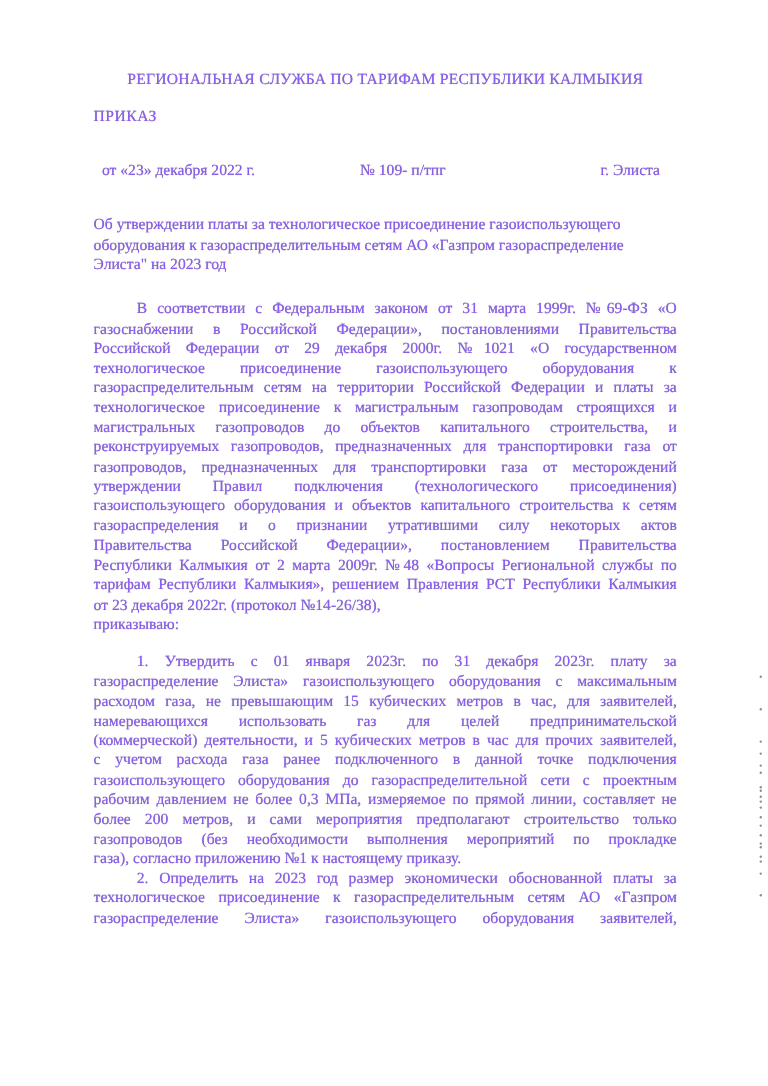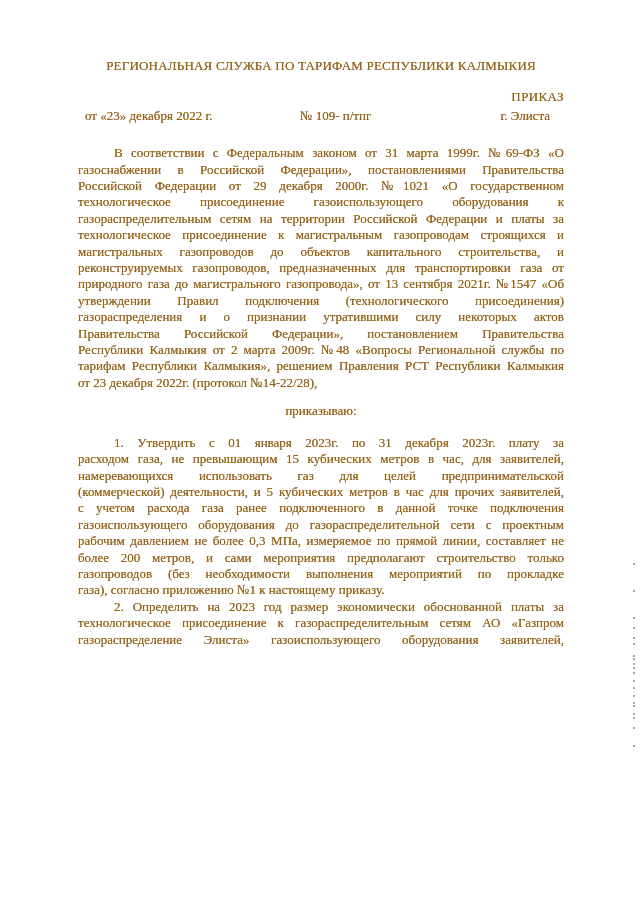--- a/index.html
+++ b/index.html
@@ -3,44 +3,44 @@
 <meta charset="utf-8">
 <style>
   html, body { margin: 0; padding: 0; background: #ffffff; }
   .page {
     position: relative;
     width: 640px;
     height: 905px;
     background: #ffffff;
     overflow: hidden;
     font-family: "Liberation Serif", "DejaVu Serif", serif;
-    color: #a16207;
+    color: #8b5cf6;
   }
   .doc {
     position: absolute;
     left: 78px;
     top: 0;
     width: 486px;
     font-size: 13px;
     line-height: 16.4px;
     text-shadow: 0 0 0.6px rgba(70,70,70,0.65);
   }
   .org {
     padding-top: 58px;
     text-align: center;
     letter-spacing: 0.2px;
   }
-  .doctype { margin-top: 15px; text-align: right; letter-spacing: 0.4px; }
-  .daterow { margin-top: 2px; position: relative; height: 16.4px; }
+  .doctype { margin-top: 15px; text-align: left; letter-spacing: 0.4px; }
+  .daterow { margin-top: 28px; position: relative; height: 16.4px; }
   .daterow .dr-left  { position: absolute; left: 7px; top: 0; }
   .daterow .dr-num   { position: absolute; left: 222px; top: 0; }
   .daterow .dr-city  { position: absolute; right: 14px; top: 0; }
   .subject { margin-top: 29px; }
   .preamble { margin-top: 21px; }
-  .resolve { margin-top: 12px; text-align: center; }
+  .resolve { text-align: left; }
   .item1 { margin-top: 15px; }
   .item2 { margin-top: 0; }
   .ln       { text-align: justify; text-align-last: justify; white-space: normal; overflow: hidden; }
   .ln-left  { text-align: left; text-align-last: left; }
   .ln-first { padding-left: 36px; }
   .ln-end   { text-align: justify; text-align-last: left; }
   .speck { position: absolute; width: 2px; height: 2px; background: #8f8f8f; border-radius: 1px; }
 </style>
 </head>
 <body>
@@ -50,43 +50,50 @@
 
     <div class="org">РЕГИОНАЛЬНАЯ СЛУЖБА ПО ТАРИФАМ РЕСПУБЛИКИ КАЛМЫКИЯ</div>
     <div class="doctype">ПРИКАЗ</div>
 
     <div class="daterow">
       <span class="dr-left">от «23» декабря 2022 г.</span>
       <span class="dr-num">№ 109- п/тпг</span>
       <span class="dr-city">г. Элиста</span>
     </div>
 
+    <div class="subject">
+      <div class="ln-left">Об утверждении платы за технологическое присоединение газоиспользующего</div>
+      <div class="ln-left">оборудования к газораспределительным сетям АО «Газпром газораспределение</div>
+      <div class="ln-left">Элиста" на 2023 год</div>
+    </div>
 
     <div class="preamble">
       <div class="ln ln-first">В соответствии с Федеральным законом от 31 марта 1999г. №69-ФЗ «О</div>
       <div class="ln">газоснабжении в Российской Федерации», постановлениями Правительства</div>
       <div class="ln">Российской Федерации от 29 декабря 2000г. №1021 «О государственном</div>
       <div class="ln">технологическое присоединение газоиспользующего оборудования к</div>
       <div class="ln">газораспределительным сетям на территории Российской Федерации и платы за</div>
       <div class="ln">технологическое присоединение к магистральным газопроводам строящихся и</div>
       <div class="ln">магистральных газопроводов до объектов капитального строительства, и</div>
       <div class="ln">реконструируемых газопроводов, предназначенных для транспортировки газа от</div>
-      <div class="ln">природного газа до магистрального газопровода», от 13 сентября 2021г. №1547 «Об</div>
+      <div class="ln">газопроводов, предназначенных для транспортировки газа от месторождений</div>
       <div class="ln">утверждении Правил подключения (технологического присоединения)</div>
+      <div class="ln">газоиспользующего оборудования и объектов капитального строительства к сетям</div>
       <div class="ln">газораспределения и о признании утратившими силу некоторых актов</div>
       <div class="ln">Правительства Российской Федерации», постановлением Правительства</div>
       <div class="ln">Республики Калмыкия от 2 марта 2009г. №48 «Вопросы Региональной службы по</div>
       <div class="ln">тарифам Республики Калмыкия», решением Правления РСТ Республики Калмыкия</div>
-      <div class="ln ln-end">от 23 декабря 2022г. (протокол №14-22/28),</div>
+      <div class="ln ln-end">от 23 декабря 2022г. (протокол №14-26/38),</div>
     </div>
 
     <div class="resolve">приказываю:</div>
 
     <div class="item1">
       <div class="ln ln-first">1. Утвердить с 01 января 2023г. по 31 декабря 2023г. плату за</div>
+      <div class="ln">газораспределение Элиста» газоиспользующего оборудования с максимальным</div>
       <div class="ln">расходом газа, не превышающим 15 кубических метров в час, для заявителей,</div>
       <div class="ln">намеревающихся использовать газ для целей предпринимательской</div>
       <div class="ln">(коммерческой) деятельности, и 5 кубических метров в час для прочих заявителей,</div>
       <div class="ln">с учетом расхода газа ранее подключенного в данной точке подключения</div>
       <div class="ln">газоиспользующего оборудования до газораспределительной сети с проектным</div>
       <div class="ln">рабочим давлением не более 0,3 МПа, измеряемое по прямой линии, составляет не</div>
       <div class="ln">более 200 метров, и сами мероприятия предполагают строительство только</div>
       <div class="ln">газопроводов (без необходимости выполнения мероприятий по прокладке</div>
       <div class="ln ln-end">газа), согласно приложению №1 к настоящему приказу.</div>
     </div>

